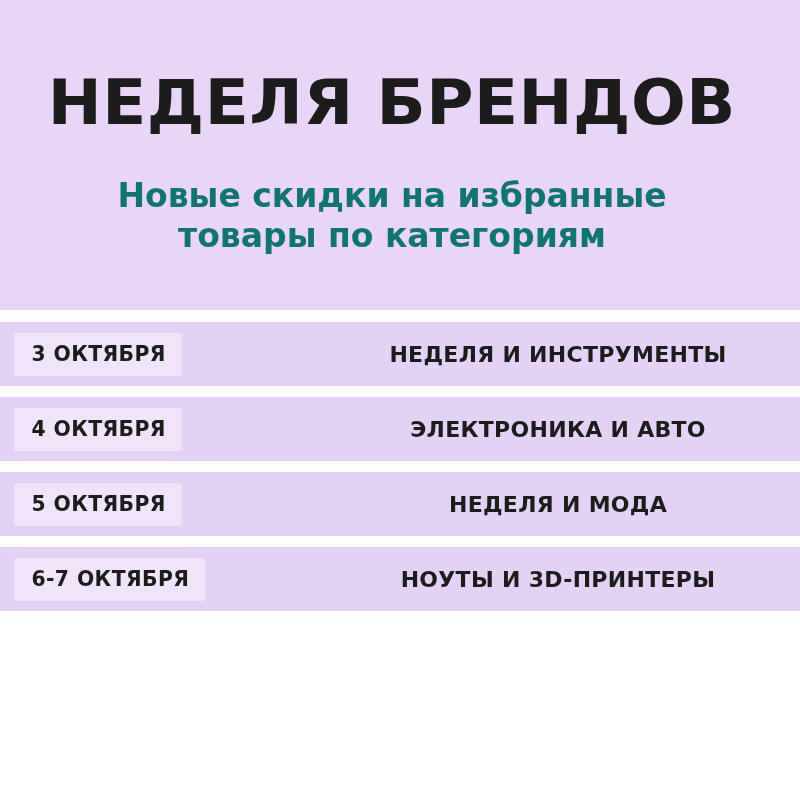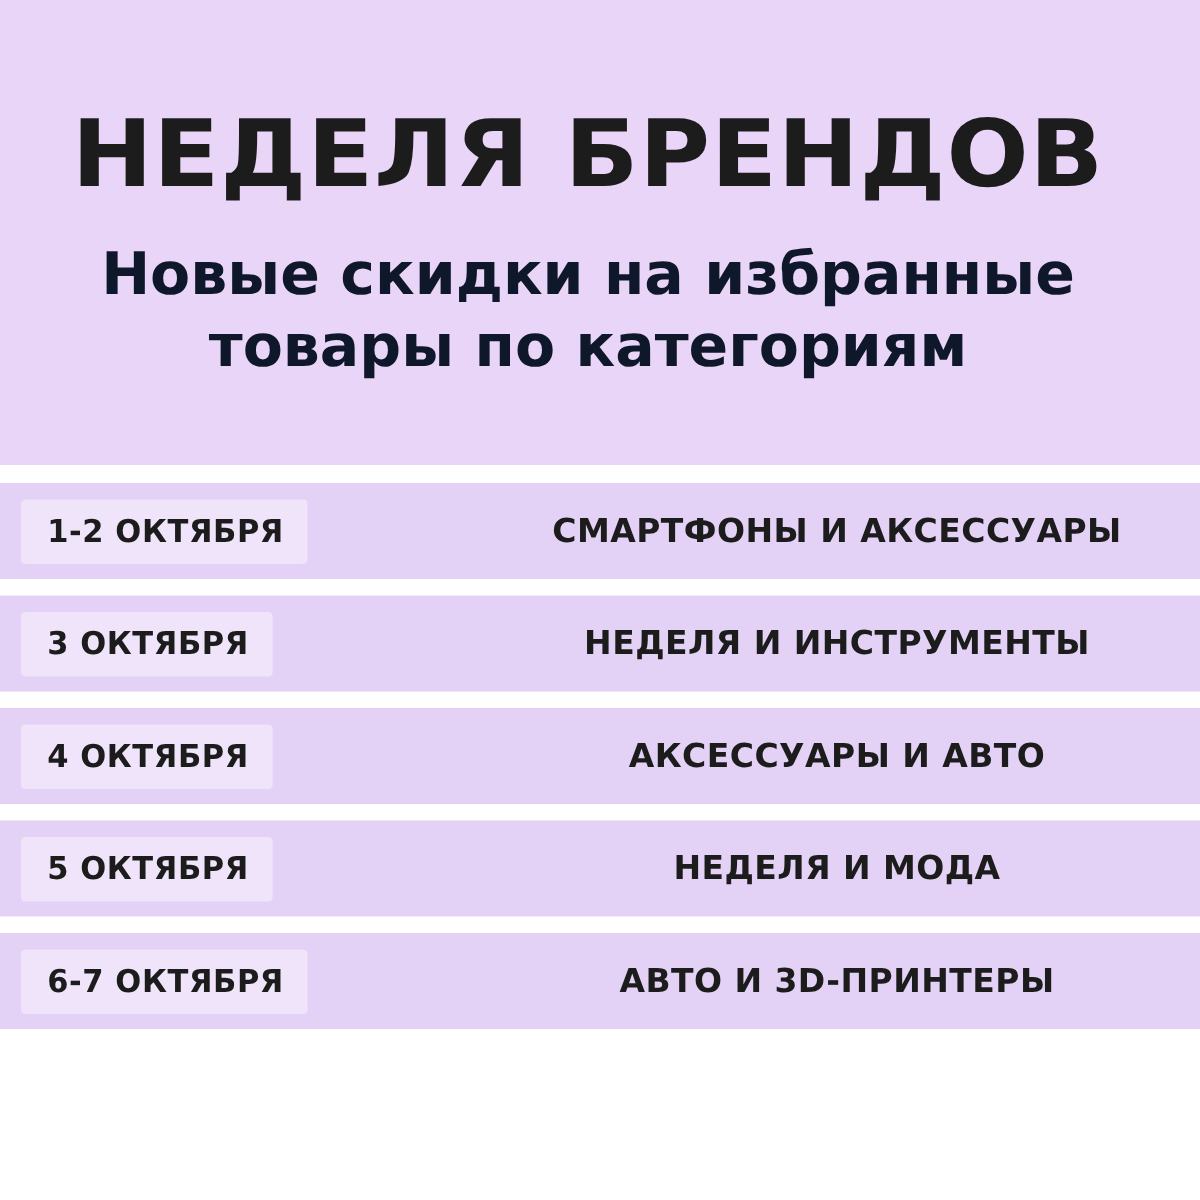--- a/index.html
+++ b/index.html
@@ -44,25 +44,25 @@
     letter-spacing: 0.5px;
     color: #1c1c1c;
     text-align: center;
     transform: scaleX(1.04);
     margin: 0 0 26px 0;
   }
 
   .subtitle {
     font-family: "DejaVu Sans", sans-serif;
     font-weight: 700;
-    font-size: 39px;
+    font-size: 33px;
     line-height: 1.22;
-    color: #0f172a;
+    color: #0f766e;
     text-align: center;
-    margin: 0;
+    margin: 16px;
     max-width: 740px;
   }
 
   
   .schedule {
     width: 100%;
     flex: 1;
     display: flex;
     flex-direction: column;
     justify-content: flex-start;
@@ -120,42 +120,38 @@
 
 <div class="poster">
 
   <div class="header">
     <h1 class="title">НЕДЕЛЯ БРЕНДОВ</h1>
     <p class="subtitle">Новые скидки на избранные товары по категориям</p>
   </div>
 
   <div class="schedule">
 
-    <div class="row">
-      <span class="date-chip">1-2 ОКТЯБРЯ</span>
-      <span class="category">СМАРТФОНЫ И АКСЕССУАРЫ</span>
-    </div>
 
     <div class="row">
       <span class="date-chip">3 ОКТЯБРЯ</span>
       <span class="category">НЕДЕЛЯ И ИНСТРУМЕНТЫ</span>
     </div>
 
     <div class="row">
       <span class="date-chip">4 ОКТЯБРЯ</span>
-      <span class="category">АКСЕССУАРЫ И АВТО</span>
+      <span class="category">ЭЛЕКТРОНИКА И АВТО</span>
     </div>
 
     <div class="row">
       <span class="date-chip">5 ОКТЯБРЯ</span>
       <span class="category">НЕДЕЛЯ И МОДА</span>
     </div>
 
     <div class="row">
       <span class="date-chip">6-7 ОКТЯБРЯ</span>
-      <span class="category">АВТО И 3D-ПРИНТЕРЫ</span>
+      <span class="category">НОУТЫ И 3D-ПРИНТЕРЫ</span>
     </div>
 
   </div>
 
   <div class="footer-space"></div>
 
 </div>
 
 </body></html>

